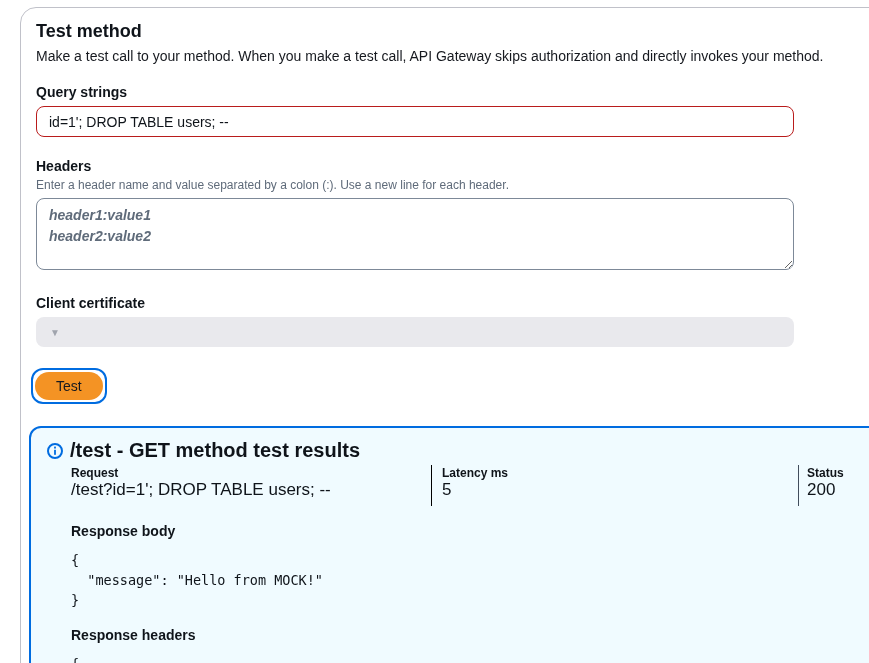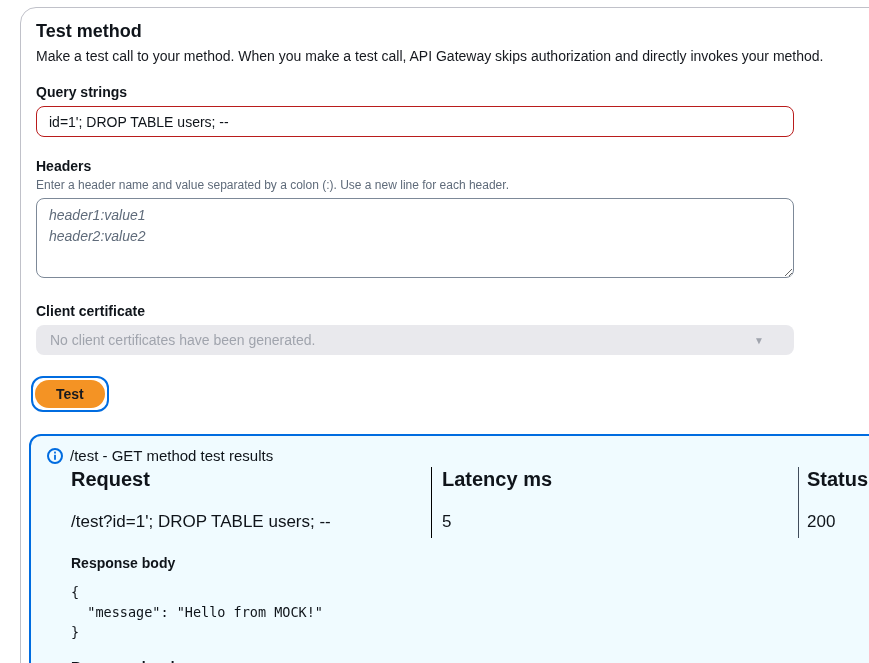--- a/index.html
+++ b/index.html
@@ -58,31 +58,32 @@
     border-radius: 8px;
     padding: 0 12px;
     font-size: 14px;
     font-family: "Liberation Sans", sans-serif;
     color: #0f141a;
     background: #ffffff;
     outline: none;
   }
   .textarea {
     width: 758px;
-    height: 80px;
+    height: 72px;
     border: 1px solid #7d8998;
     border-radius: 8px;
     padding: 6px 12px;
     font-size: 14px;
     line-height: 21px;
     font-family: "Liberation Sans", sans-serif;
     color: #737373;
     background: #ffffff;
     outline: none;
     resize: both;
+    font-weight: bold;
   }
   .textarea::placeholder {
     font-style: italic;
     color: #5f6b7a;
     opacity: 1;
   }
   .select {
     width: 758px;
     height: 30px;
     background: #e9e9ed;
@@ -105,21 +106,21 @@
     border: 2px solid #006ce0;
     border-radius: 12px;
     padding: 2px;
     margin: 0 0 2px -5px;
   }
   .btn-primary {
     display: inline-block;
     background: #f49324;
     color: #16191f;
     font-size: 14px;
-    font-weight: bold;
+    font-weight: normal;
     font-family: "Liberation Sans", sans-serif;
     border: none;
     border-radius: 15px;
     padding: 6px 21px;
     cursor: pointer;
   }
   .results {
     margin: 20px 0 0 -7px;
     width: 862px;
     border: 2px solid #006ce0;
@@ -128,45 +129,45 @@
     padding: 11px 16px 60px 16px;
   }
   .results-header {
     display: flex;
     align-items: center;
     gap: 7px;
     margin-bottom: 3px;
   }
   .info-icon { flex: 0 0 auto; display: inline-flex; }
   .results-title {
-    font-size: 15px;
-    font-weight: normal;
+    font-size: 20px;
+    font-weight: bold;
     color: #0f141a;
   }
   .results-grid {
     display: flex;
     align-items: stretch;
   }
   .rcol { padding-top: 1px; padding-bottom: 6px; }
   .rcol-request { width: 384px; padding-left: 24px; }
   .rcol-latency {
     width: 367px;
     border-left: 1px solid #000000;
     padding-left: 10px;
   }
   .rcol-status {
     flex: 1;
     border-left: 1px solid #414d5c;
     padding-left: 8px;
   }
   .rcol-label {
-    font-size: 20px;
-    font-weight: bold;
-    color: #0f141a;
-    margin-bottom: 21px;
+    font-size: 12px;
+    font-weight: bold;
+    color: #0f141a;
+    margin-bottom: 0;
   }
   .rcol-value {
     font-size: 17px;
     color: #0f141a;
   }
   .results-sections { margin-left: 24px; }
   .section-label {
     font-size: 14px;
     font-weight: bold;
     color: #0f141a;
@@ -198,21 +199,20 @@
     <div class="field">
       <label class="field-label">Headers</label>
       <div class="constraint">Enter a header name and value separated by a colon (:). Use a new line for each header.</div>
       <textarea class="textarea" placeholder="header1:value1
 header2:value2" style=""></textarea>
     </div>
 
     <div class="field">
       <label class="field-label">Client certificate</label>
       <div class="select">
-        <span>No client certificates have been generated.</span>
         <span class="caret">▼</span>
       </div>
     </div>
 
     <span class="focus-ring">
       <button class="btn-primary">Test</button>
     </span>
 
     <div class="results">
       <div class="results-header">

